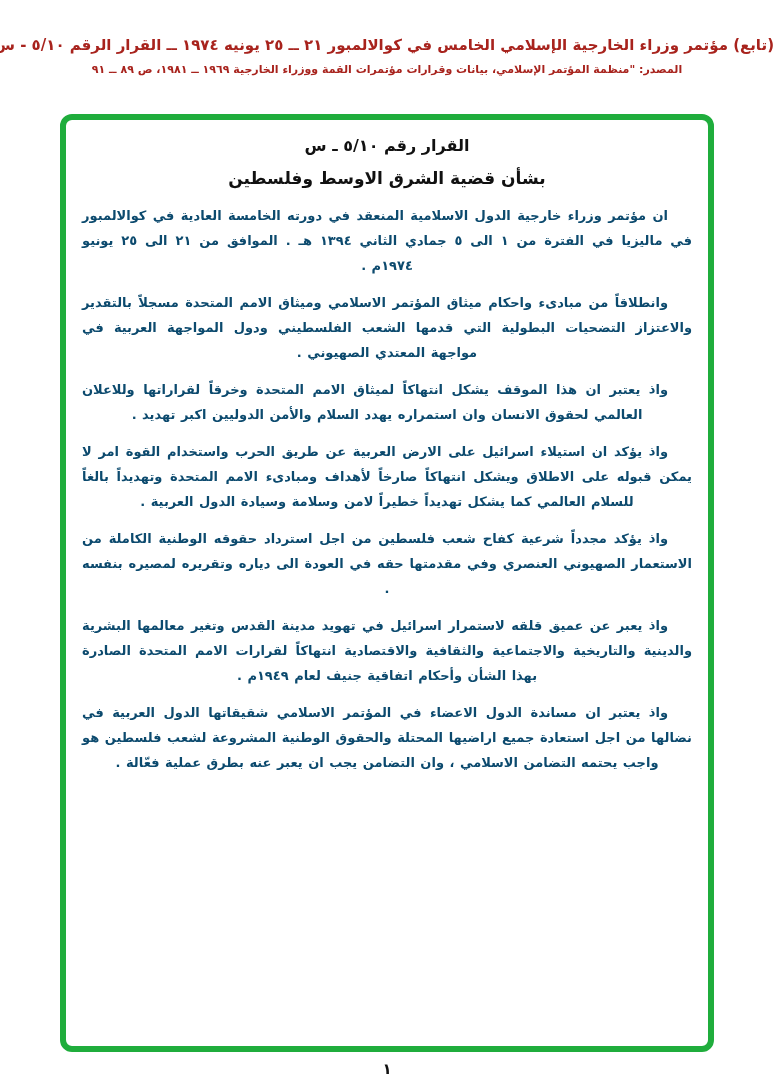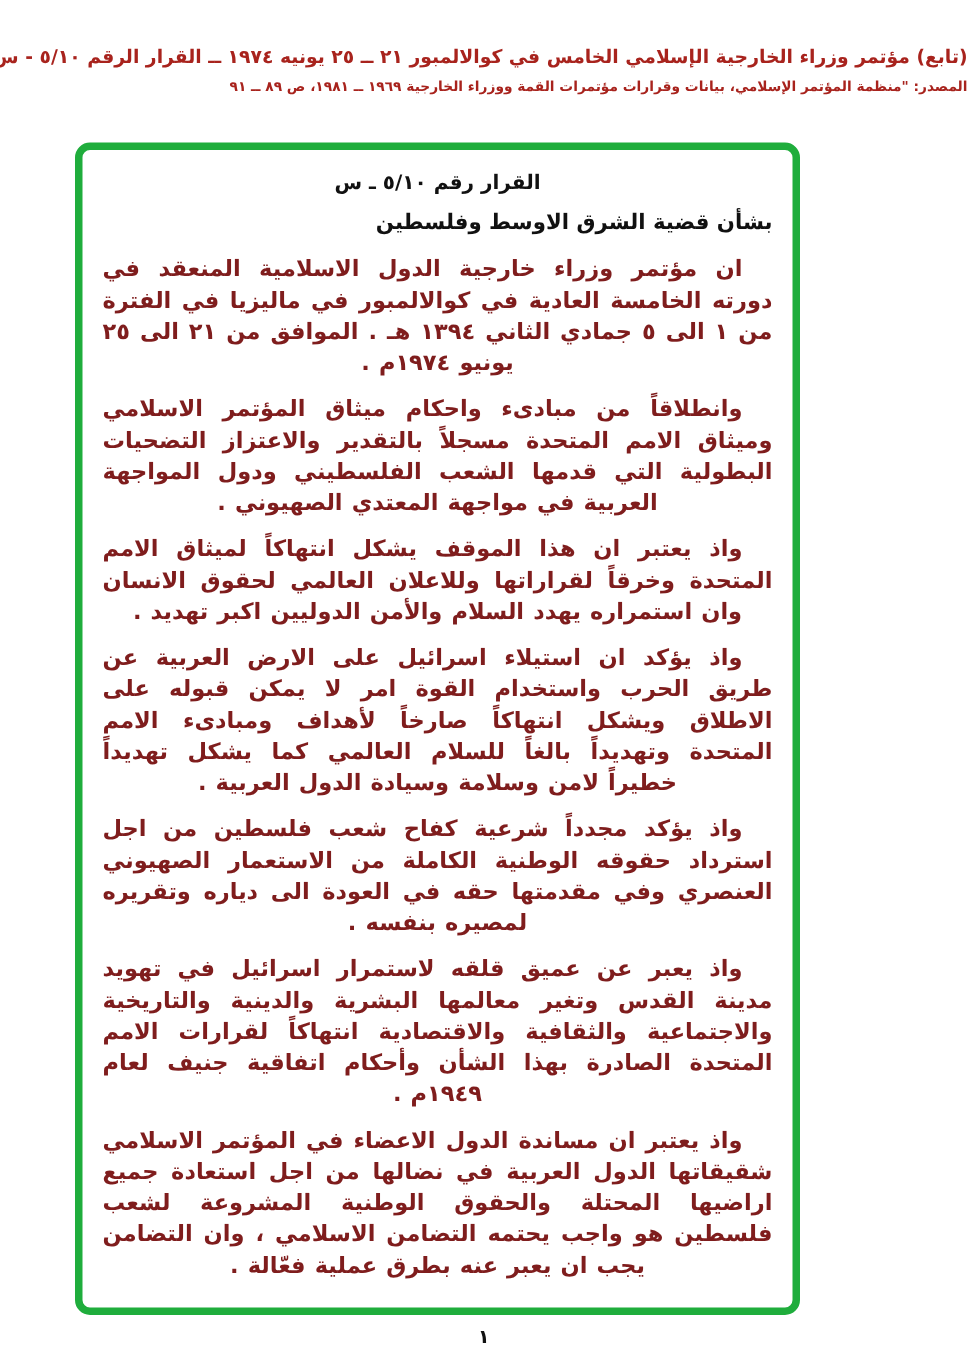--- a/index.html
+++ b/index.html
@@ -13,68 +13,70 @@
     position: relative;
     font-family: "DejaVu Sans", sans-serif;
     overflow: hidden;
   }
   
   .top-header {
     position: absolute;
     top: 36px;
     left: 0;
     width: 774px;
+    text-align: center;
     direction: rtl;
     color: #a8231d;
     font-weight: bold;
   }
   .top-header .line1 {
     font-size: 15px;
     letter-spacing: 0.2px;
     white-space: nowrap;
   }
   .top-header .line2 {
     font-size: 11px;
     margin-top: 9px;
     white-space: nowrap;
   }
   
   .doc-frame {
     position: absolute;
     left: 60px;
     top: 114px;
-    width: 580px;
+    width: 654px;
     height: 938px;
     box-sizing: border-box;
     border: 6px solid #1fad3c;
     border-radius: 12px;
     background: #ffffff;
     overflow: hidden;
     padding: 14px 16px 0 16px;
     direction: rtl;
   }
   .doc-title {
     text-align: center;
     font-size: 16px;
     font-weight: bold;
     color: #111111;
     margin: 2px 0 13px 0;
   }
   .doc-subject {
+    text-align: center;
     font-size: 17px;
     font-weight: bold;
     color: #111111;
     margin: 0 0 15px 0;
     letter-spacing: 0.5px;
   }
   .doc-body p {
     margin: 0 0 12px 0;
-    font-size: 18px;
+    font-size: 13px;
     font-weight: bold;
-    color: #7f1d1d;
+    color: #0c4a6e;
     line-height: 25px;
     text-align: justify;
     text-align-last: center;
     text-indent: 24px;
     word-spacing: 1px;
   }
   
   .page-number {
     position: absolute;
     left: 0;

